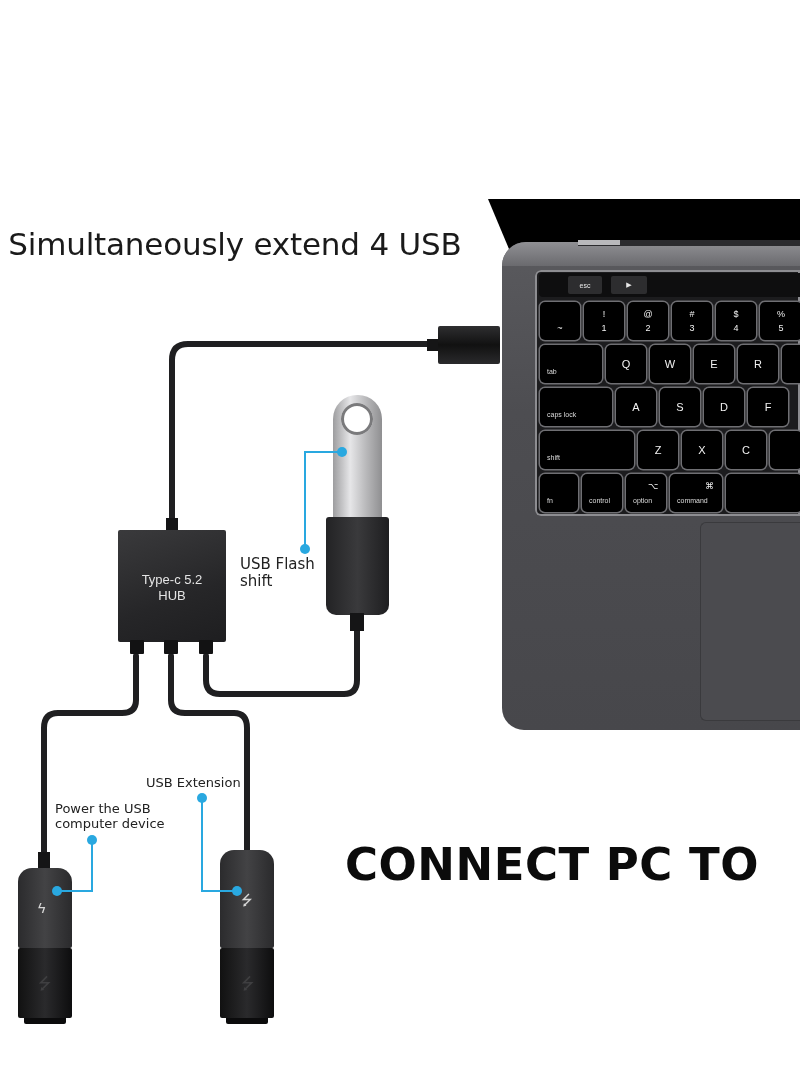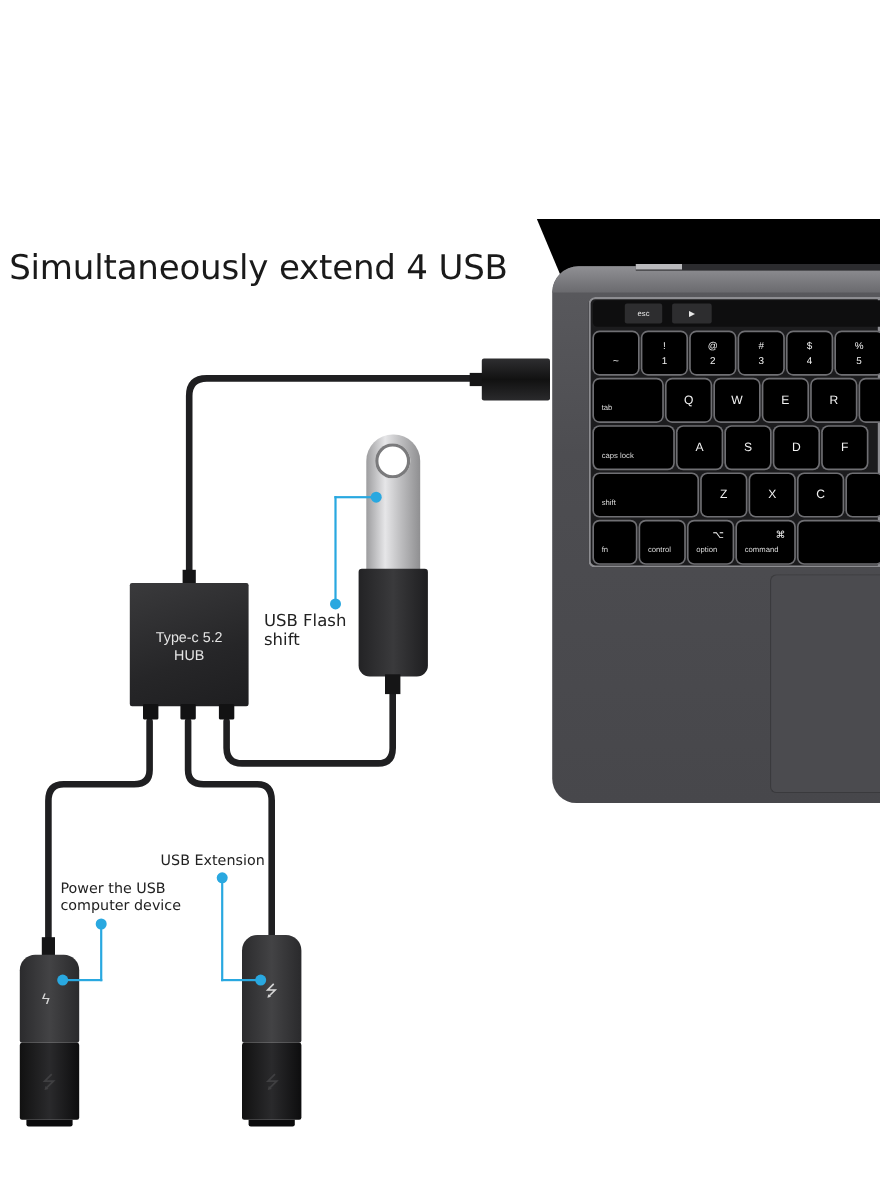--- a/index.html
+++ b/index.html
@@ -227,13 +227,14 @@
 <div class="callout-text" style="left:55px;top:801px;">
   <div>Power the USB</div>
   <div>computer device</div>
 </div>
 <div class="dot" style="left:87px;top:835px;"></div>
 <div class="line" style="left:91px;top:840px;width:2px;height:52px;"></div>
 <div class="line" style="left:57px;top:890px;width:36px;height:2px;"></div>
 <div class="dot" style="left:52px;top:886px;"></div>
 
 <div class="abs slogan">
+  <div>CONNECT PC TO</div>
 </div>
 
 </body></html>

